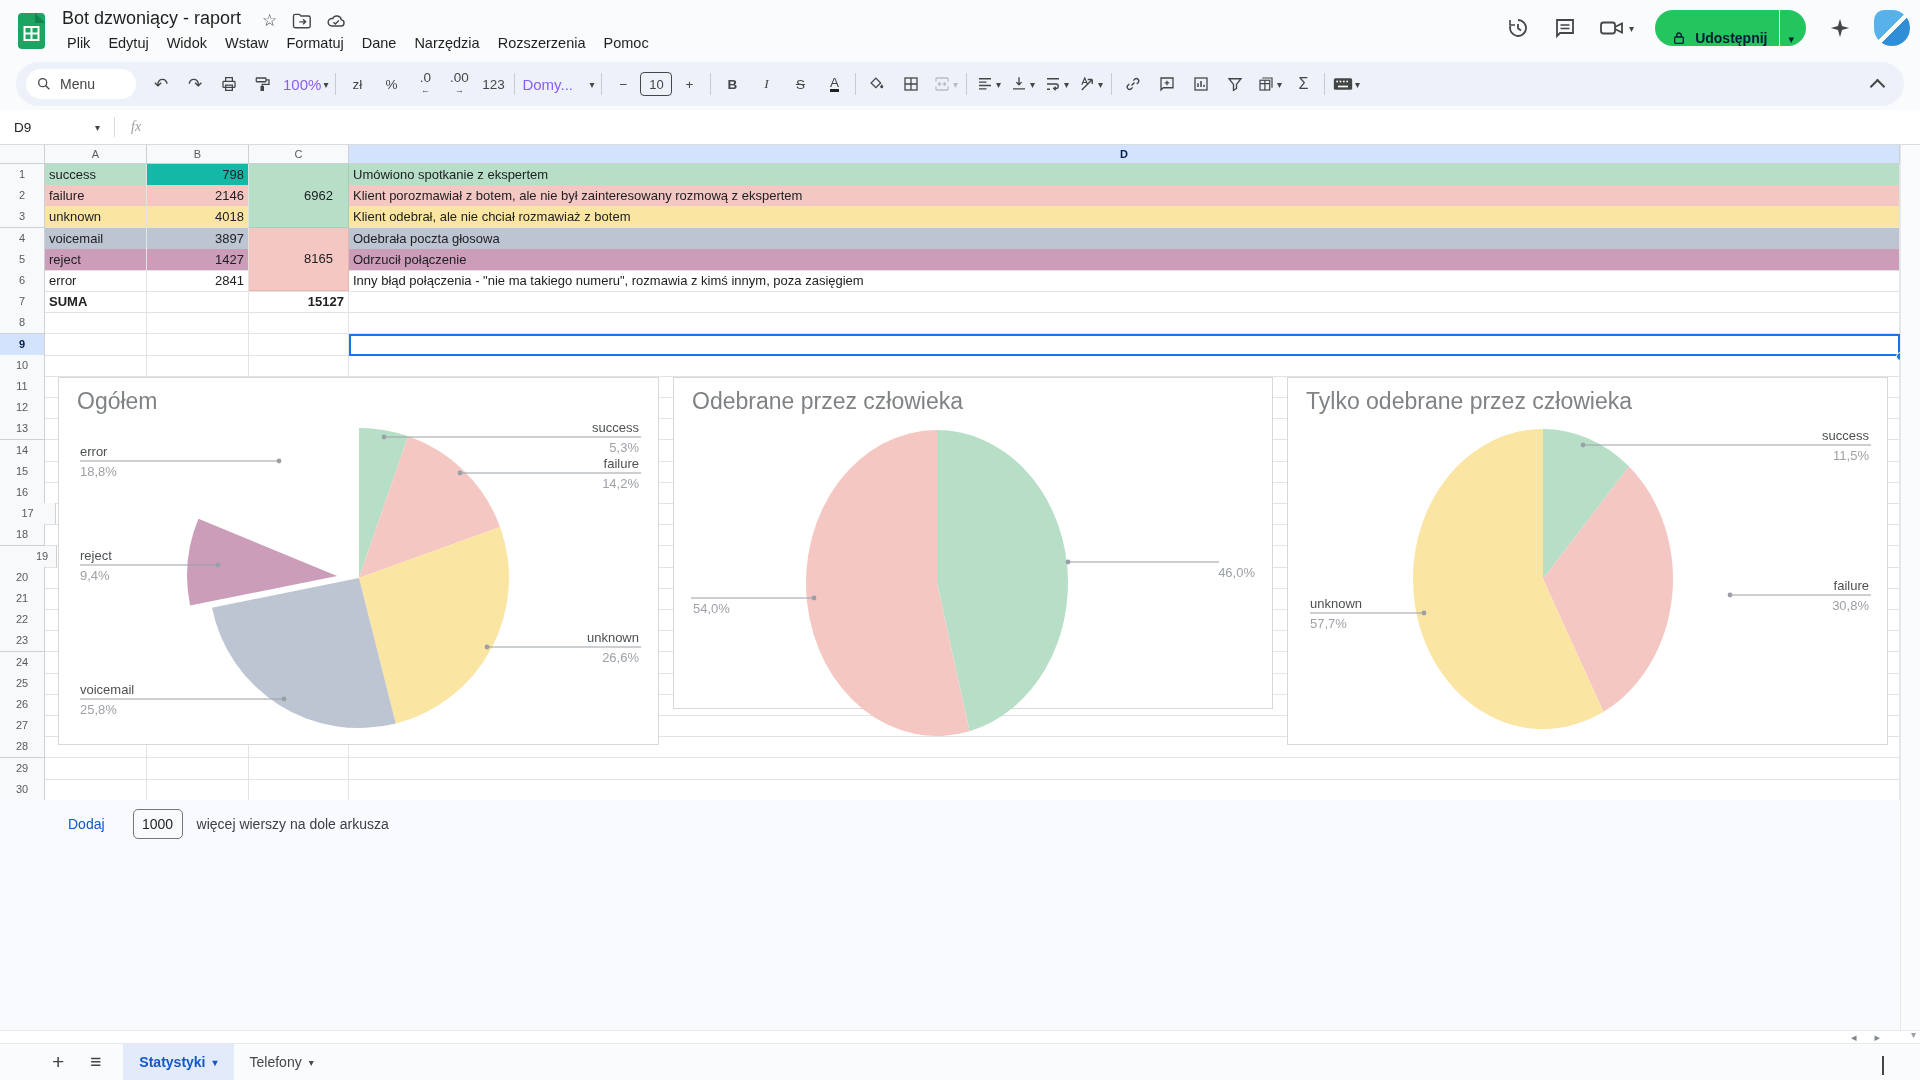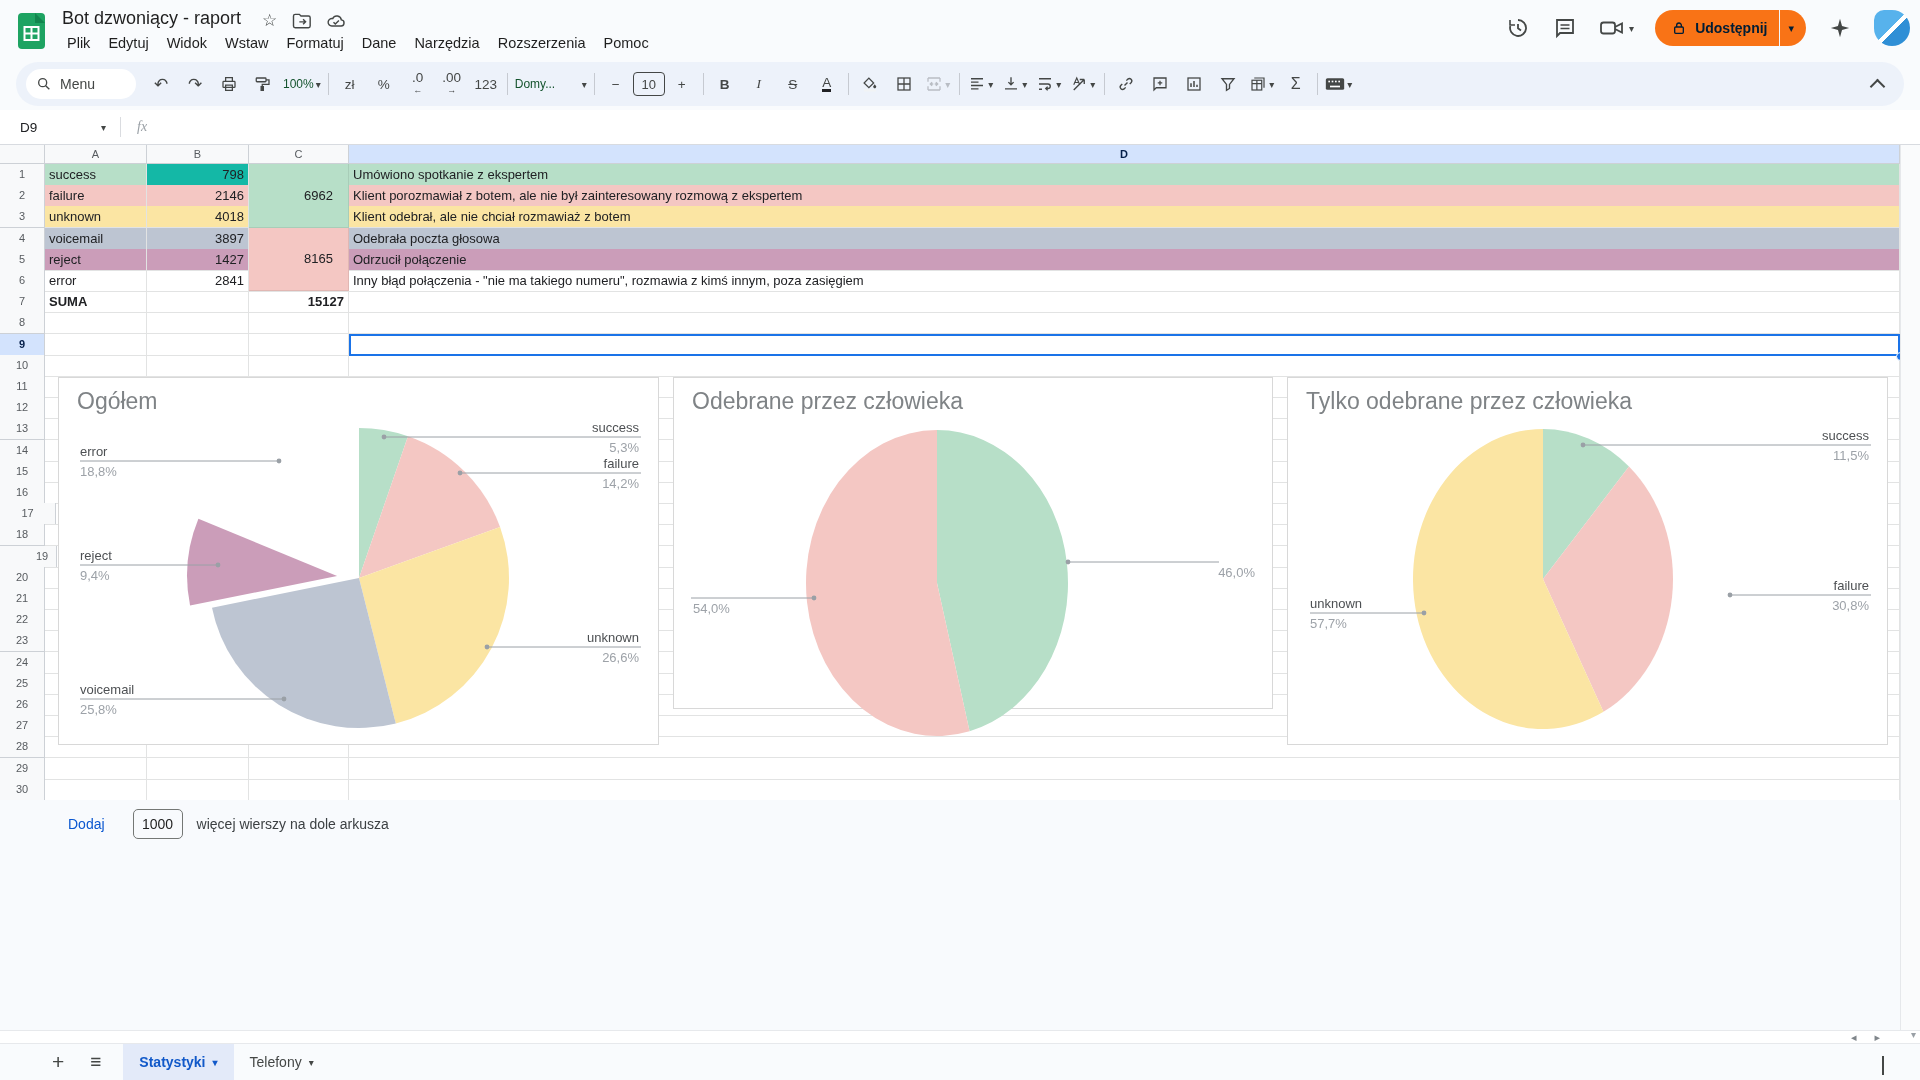--- a/index.html
+++ b/index.html
@@ -9,54 +9,54 @@
   .topbar{position:absolute;left:0;top:0;width:1920px;height:60px;}
   .logo{position:absolute;left:18px;top:13px;}
   .doc-title{position:absolute;left:62px;top:8px;font-size:18px;color:#1f1f1f;}
   .title-icons{position:absolute;left:262px;top:10px;display:flex;gap:14px;color:#444746;align-items:center;}
   .title-icons .uni{font-size:17px;}
   .menubar{position:absolute;left:58px;top:32px;display:flex;}
   .menu-item{font-size:14.5px;color:#1f1f1f;padding:3px 9px;border-radius:5px;cursor:default;}
   .top-right{position:absolute;right:10px;top:10px;display:flex;align-items:center;gap:21px;}
   .icon-btn{width:26px;height:26px;display:flex;align-items:center;justify-content:center;color:#444746;}
   .video-wrap{display:flex;align-items:center;gap:4px;color:#444746;}
-  .share-pill{height:36px;background:#f97316;border-radius:18px;display:flex;align-items:center;color:#001d35;}
+  .share-pill{height:36px;background:#22c55e;border-radius:18px;display:flex;align-items:flex-end;color:#001d35;}
   .share-main{display:flex;align-items:center;gap:8px;padding:0 12px 0 16px;font-size:14px;font-weight:bold;}
   .share-div{width:1px;height:36px;background:#f1f7fd;}
   .share-caret{padding:0 12px 0 8px;font-size:11px;color:#001d35;}
   .sparkle{color:#444746;}
   .avatar{width:36px;height:36px;border-radius:10px 50% 50% 50%;
           background:linear-gradient(135deg,#57b2ec 0 48%,#ffffff 48% 56%,#2f8fd6 56%);}
   .dd{font-size:10px;color:#444746;}
   
   .toolbar{position:absolute;left:16px;top:62px;width:1888px;height:44px;background:#edf2fa;border-radius:22px;
            display:flex;align-items:center;padding:0 10px;box-sizing:border-box;}
   .menu-pill{height:30px;min-width:86px;background:#fff;border-radius:15px;display:flex;align-items:center;
              gap:8px;padding:0 14px 0 10px;margin-right:8px;font-size:14px;color:#444746;}
   .tb-btn{height:28px;min-width:28px;border-radius:4px;display:flex;align-items:center;justify-content:center;
           color:#444746;font-size:13.5px;gap:2px;padding:0 3px;}
   .tb-sep{width:1px;height:22px;background:#c6cad1;margin:0 4px;}
-  .tb-text{font-size:12px;color:#14532d;}
+  .tb-text{font-size:15px;color:#8b5cf6;}
   .fontsize-box{width:30px;height:22px;border:1px solid #444746;border-radius:4px;display:flex;
                 align-items:center;justify-content:center;font-size:13px;color:#444746;}
   .b-bold{font-weight:bold;}
   .b-italic{font-style:italic;font-family:"Liberation Serif",serif;}
   .b-strike{text-decoration:line-through;}
   .b-underA{border-bottom:3px solid #202124;line-height:13px;}
   .dec{display:flex;flex-direction:column;align-items:center;line-height:10px;}
   .dec i{font-style:normal;font-size:9px;}
   .disabled{color:#b9bdc4;}
   .chev-up{width:9px;height:9px;border-left:2px solid #444746;border-top:2px solid #444746;
            transform:rotate(45deg);margin-top:4px;}
   .chev-left{width:9px;height:9px;border-left:2px solid #444746;border-bottom:2px solid #444746;
            transform:rotate(45deg);}
   
   .formulabar{position:absolute;left:0;top:110px;width:1920px;height:34px;background:#fff;
               border-bottom:1px solid #d8dbe0;display:flex;align-items:center;}
-  .namebox{width:86px;display:flex;align-items:center;justify-content:space-between;padding:0 8px 0 20px;
+  .namebox{width:86px;display:flex;align-items:center;justify-content:space-between;padding:0 8px 0 14px;
            font-size:13.5px;color:#202124;}
   .fb-sep{width:1px;height:20px;background:#dadce0;margin:0 6px;}
   .fx{font-style:italic;color:#9aa0a6;font-size:14px;font-family:"Liberation Serif",serif;margin-left:10px;}
   
   .grid{position:absolute;left:0;top:145px;width:1920px;height:655px;background:#fff;}
   .cell,.hdrcell{position:absolute;box-sizing:border-box;font-size:13px;overflow:hidden;white-space:nowrap;
         border-right:1px solid #e2e3e3;border-bottom:1px solid #e2e3e3;line-height:20px;padding:0 4px;}
   .hdrcell{background:#f8f9fa;color:#575b5f;font-size:11px;text-align:center;
         border-right:1px solid #cdd1d6;border-bottom:1px solid #cdd1d6;line-height:18px;padding:0;}
   .hdr-sel{background:#d3e3fd;color:#041e49;font-weight:bold;}

